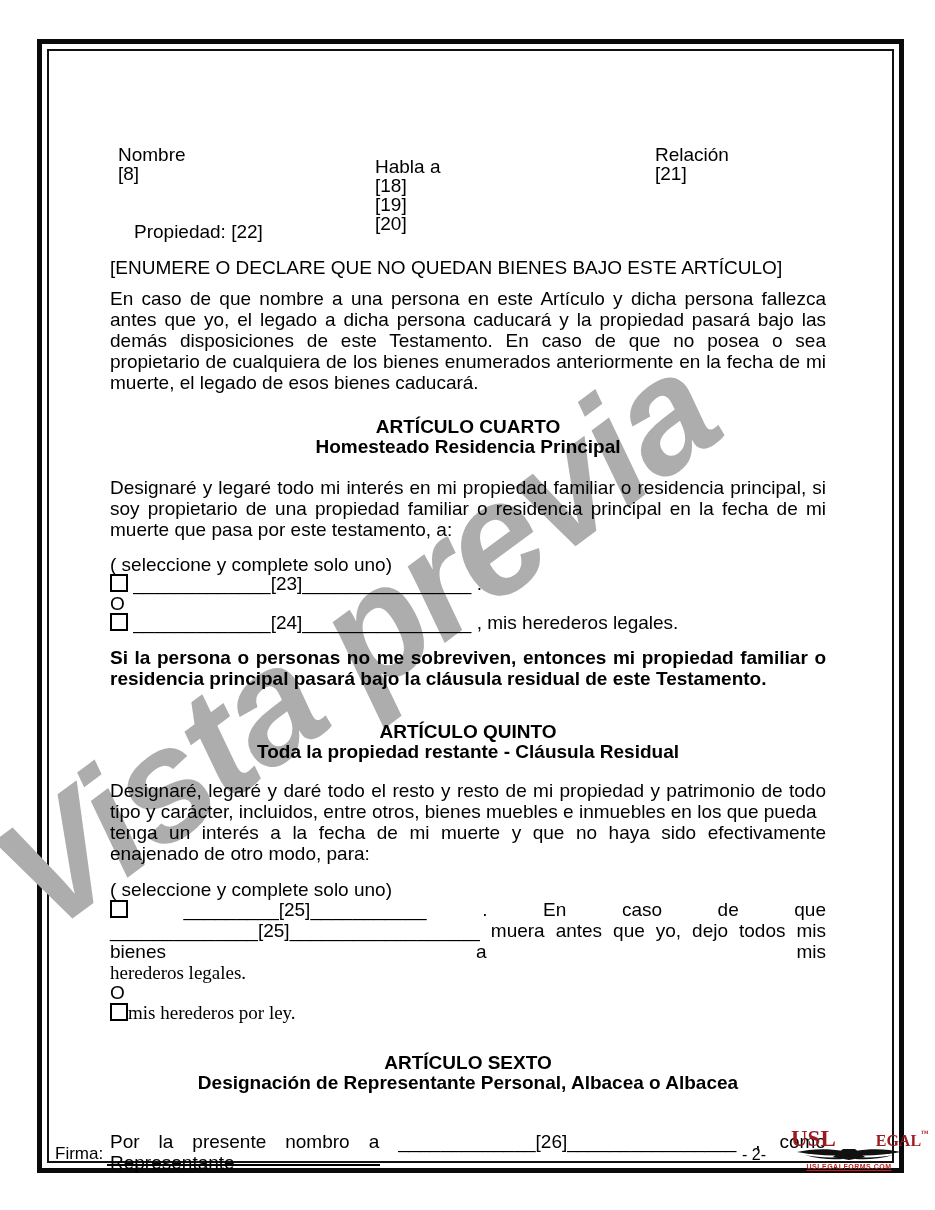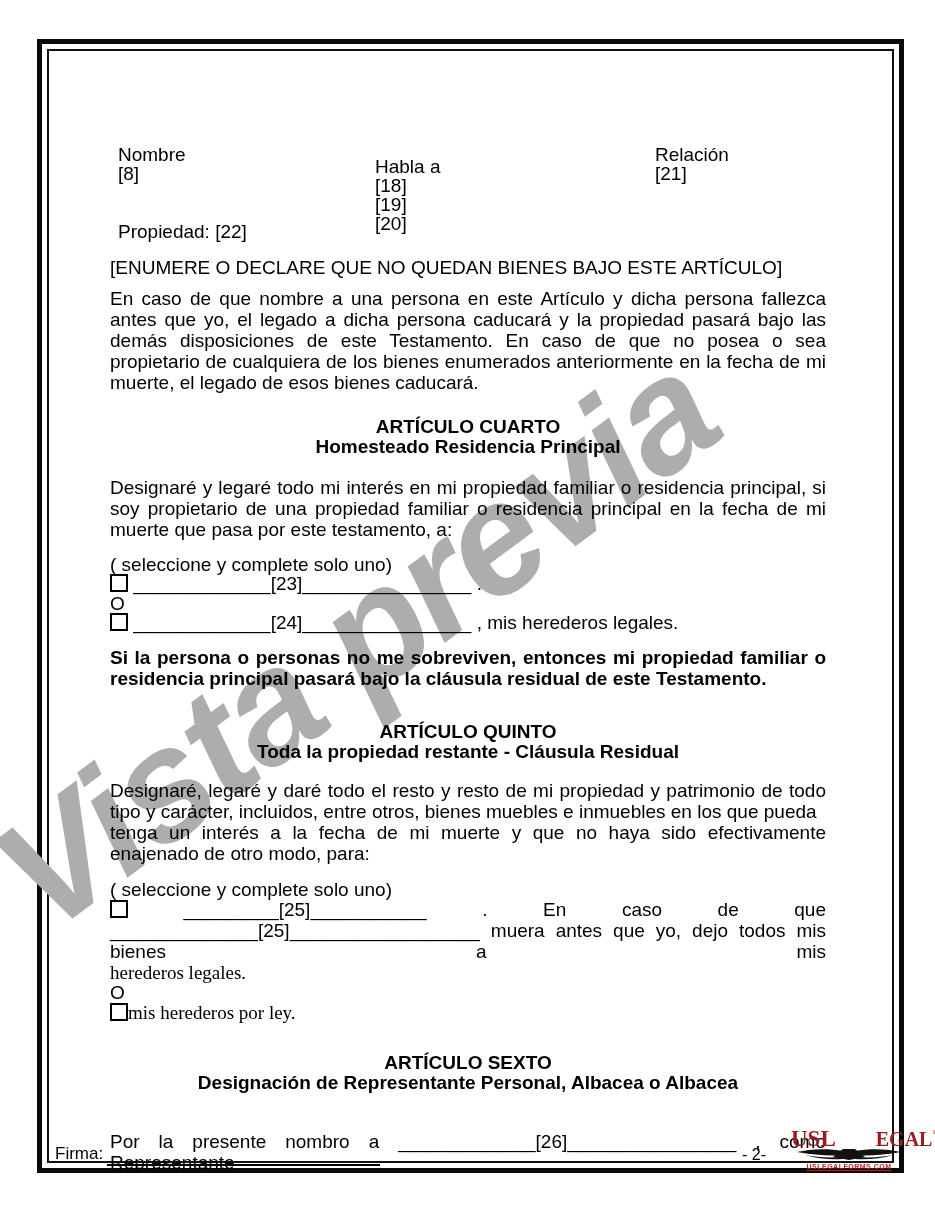--- a/index.html
+++ b/index.html
@@ -19,21 +19,21 @@
     letter-spacing:-3px;color:#adadad;white-space:nowrap;
     transform:rotate(-36.5deg);transform-origin:0 100%;
   }
   
   .content{position:absolute;left:110px;top:0;width:716px;z-index:3;
     font-size:19px;line-height:21px;}
   .benef{position:relative;height:76px;margin-top:145px;line-height:19px;}
   .benef .c1{position:absolute;left:8px;top:0;}
   .benef .c2{position:absolute;left:265px;top:12px;}
   .benef .c3{position:absolute;left:545px;top:0;}
-  .prop-line{margin-left:8px;margin-top:1px;line-height:19px;}
+  .prop-line{margin-left:24px;margin-top:1px;line-height:19px;}
   .note{margin-top:17px;line-height:19px;}
   .p{text-align:justify;}
   .p1{margin-top:11px;}
   .art-head{text-align:center;font-weight:bold;line-height:20px;}
   .art4-head{margin-top:24px;}
   .art4-p{margin-top:20px;}
   .sel-note{margin-top:15px;line-height:19px;}
   .optline{line-height:20px;white-space:nowrap;}
   .or-line{line-height:19px;}
   .cb{display:inline-block;width:14px;height:14px;border:2px solid #000;
@@ -49,21 +49,21 @@
   .art6-p{margin-top:38px;}
   
   .firma{position:absolute;left:55px;top:1144px;z-index:3;font-size:17px;}
   .sig-line{position:absolute;left:107px;top:1143px;width:273px;height:21px;
     border-bottom:2px solid #000;z-index:3;}
   .pagenum{position:absolute;left:742px;top:1146px;z-index:3;font-size:16px;}
   .logo{position:absolute;left:791px;top:1127px;width:116px;z-index:4;
     text-align:center;line-height:1;}
   .logo-word{font-family:"Liberation Serif",serif;font-weight:bold;
     color:#9b1b1f;font-size:23px;letter-spacing:0;white-space:nowrap;}
-  .logo-word .sm{font-size:20px;margin-left:40px;}
+  .logo-word .sm{font-size:16px;margin-left:40px;}
   .logo-word .tm{font-size:8px;vertical-align:10px;}
   .logo-sub{font-size:7px;color:#c02020;letter-spacing:.5px;margin-top:1px;
     font-weight:bold;text-decoration:underline;white-space:nowrap;}
   .wings{display:block;margin:0 auto;margin-top:-2px;}
 </style>
 </head>
 <body>
 
 <div class="watermark">Vista previa</div>
 <div class="border-outer"></div>

